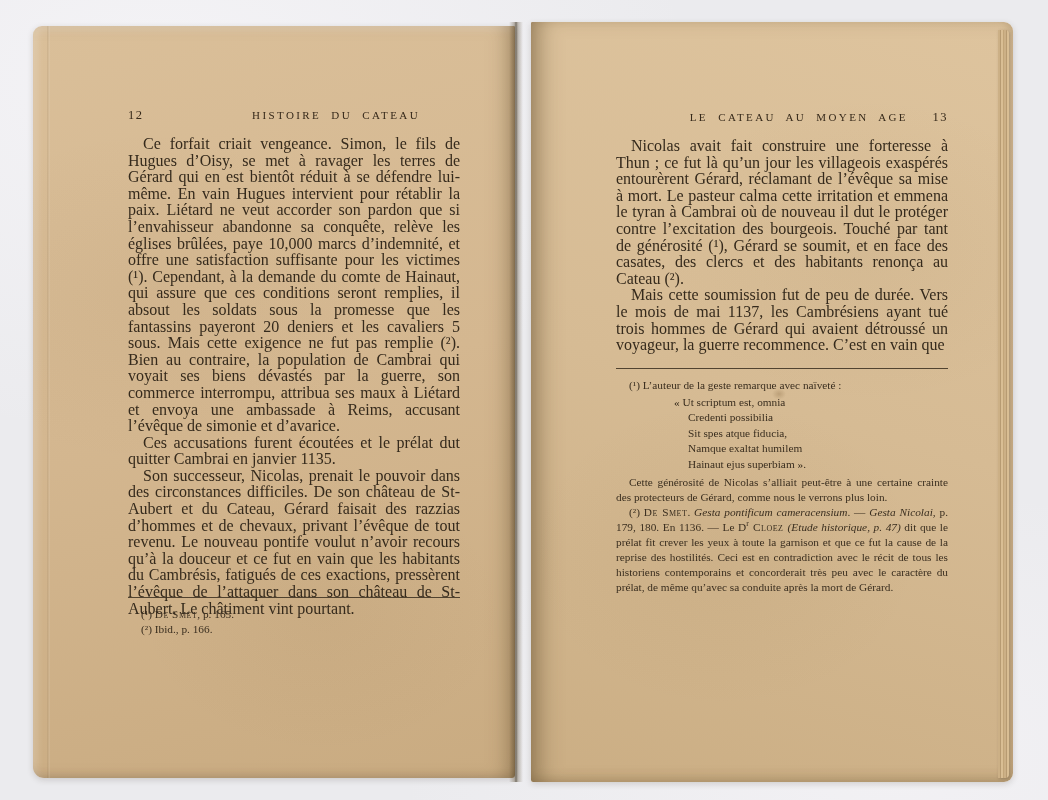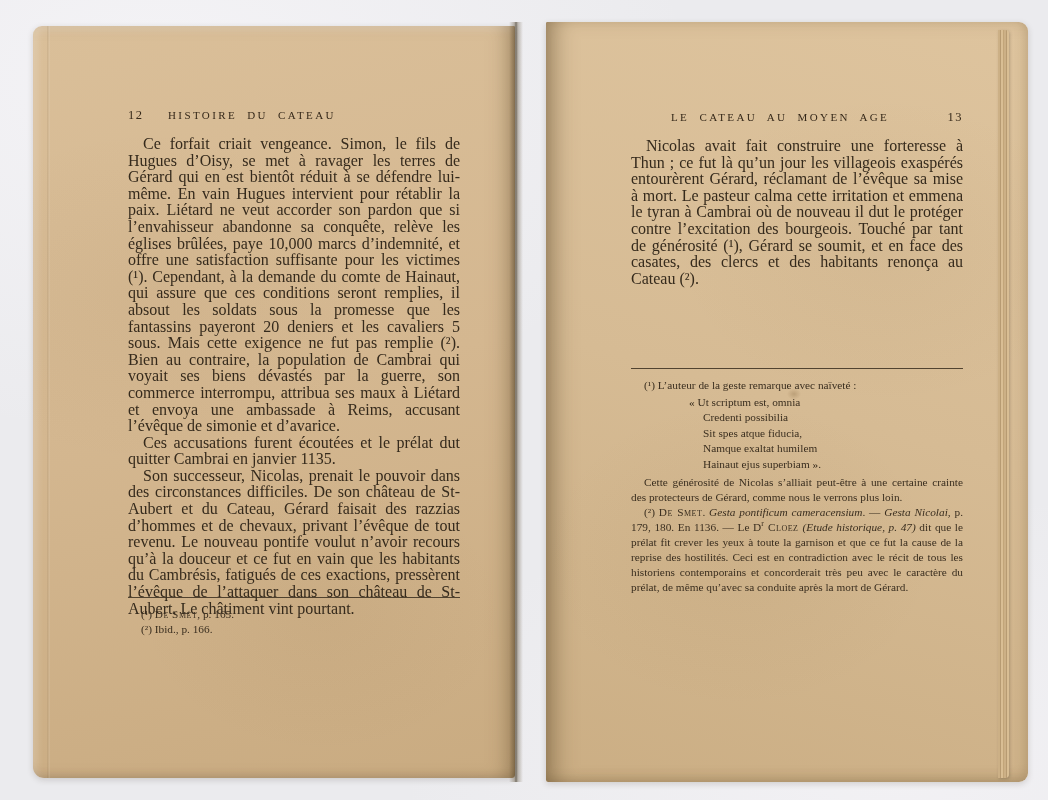--- a/index.html
+++ b/index.html
@@ -36,21 +36,21 @@
       0 2px 6px rgba(60,50,40,0.18);
     padding-left: 24px;
   }
   
   .page-left::before {
     content: ""; position: absolute; left: 14px; top: 0; width: 3px; height: 100%;
     background: linear-gradient(to right, rgba(110,85,50,0.14), rgba(255,255,255,0.12));
     pointer-events: none;
   }
   .page-right {
-    left: 546px; top: 22px; width: 482px; height: 760px;
+    left: 531px; top: 22px; width: 482px; height: 760px;
     border-radius: 1px 9px 9px 2px;
     background:
       radial-gradient(300px 220px at 70% 30%, rgba(124,94,52,0.05), transparent 70%),
       radial-gradient(280px 220px at 40% 70%, rgba(124,94,52,0.06), transparent 70%),
       radial-gradient(10px 8px at 248px 372px, rgba(110,80,40,0.25), transparent 70%),
       linear-gradient(196deg, #dec49e 0%, #d6bb94 50%, #cbae84 100%);
     box-shadow:
       inset 18px 0 24px -12px rgba(85,65,35,0.55),
       inset -4px -4px 10px rgba(120,95,60,0.25),
       0 2px 6px rgba(60,50,40,0.18);
@@ -84,21 +84,21 @@
 
   .runhead {
     display: grid;
     grid-template-columns: 40px 1fr 40px;
     align-items: baseline;
     margin-bottom: 13px;
   }
   .runhead .pageno { font-size: 12.5px; letter-spacing: 1.5px; }
   .runhead .pageno.right { text-align: right; }
   .runhead .title {
-    text-align: left;
+    text-align: right;
     font-size: 11px;
     letter-spacing: 2.4px;
     word-spacing: 5px;
     white-space: nowrap;
   }
 
   .bodytext p {
     margin: 0;
     font-size: 16px;
     line-height: 16.6px;
@@ -159,20 +159,21 @@
 
   <div class="page page-right">
     <div class="content content-right">
       <div class="runhead">
         <span class="pageno"></span>
         <span class="title">LE CATEAU AU MOYEN AGE</span>
         <span class="pageno right">13</span>
       </div>
       <div class="bodytext">
         <p>Nicolas avait fait construire une forteresse à Thun ; ce fut là qu’un jour les villageois exaspérés entourèrent Gérard, réclamant de l’évêque sa mise à mort. Le pasteur calma cette irritation et emmena le tyran à Cambrai où de nouveau il dut le protéger contre l’excitation des bourgeois. Touché par tant de générosité (¹), Gérard se soumit, et en face des casates, des clercs et des habitants renonça au Cateau (²).</p>
+        <p>Mais cette soumission fut de peu de durée. Vers le mois de mai 1137, les Cambrésiens ayant tué trois hommes de Gérard qui avaient détroussé un voyageur, la guerre recommence. C’est en vain que</p>
       </div>
     </div>
     <div class="footnotes footnotes-right">
       <hr class="fn-rule">
       <p class="fn-line">(¹) L’auteur de la geste remarque avec naïveté :</p>
       <div class="verse">
         <div>« Ut scriptum est, omnia</div>
         <div>Credenti possibilia</div>
         <div>Sit spes atque fiducia,</div>
         <div>Namque exaltat humilem</div>

